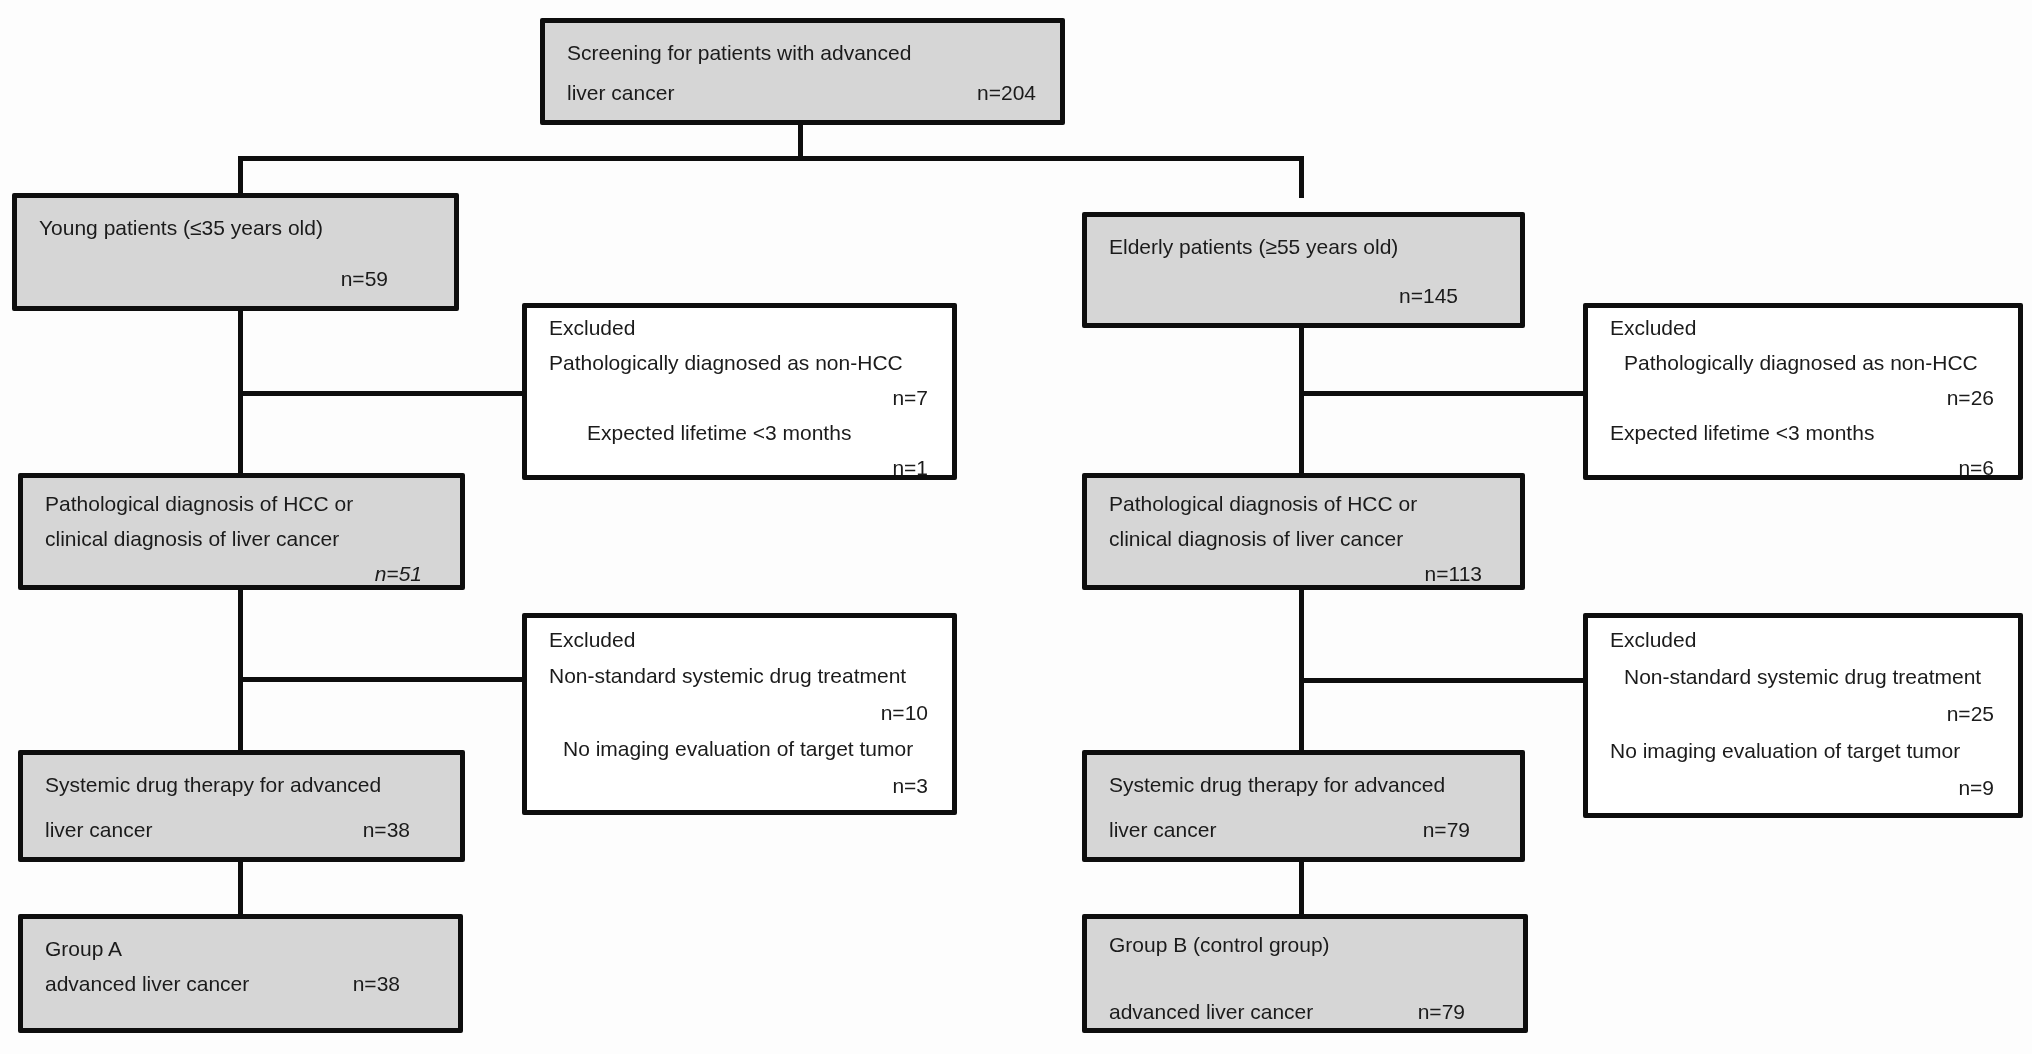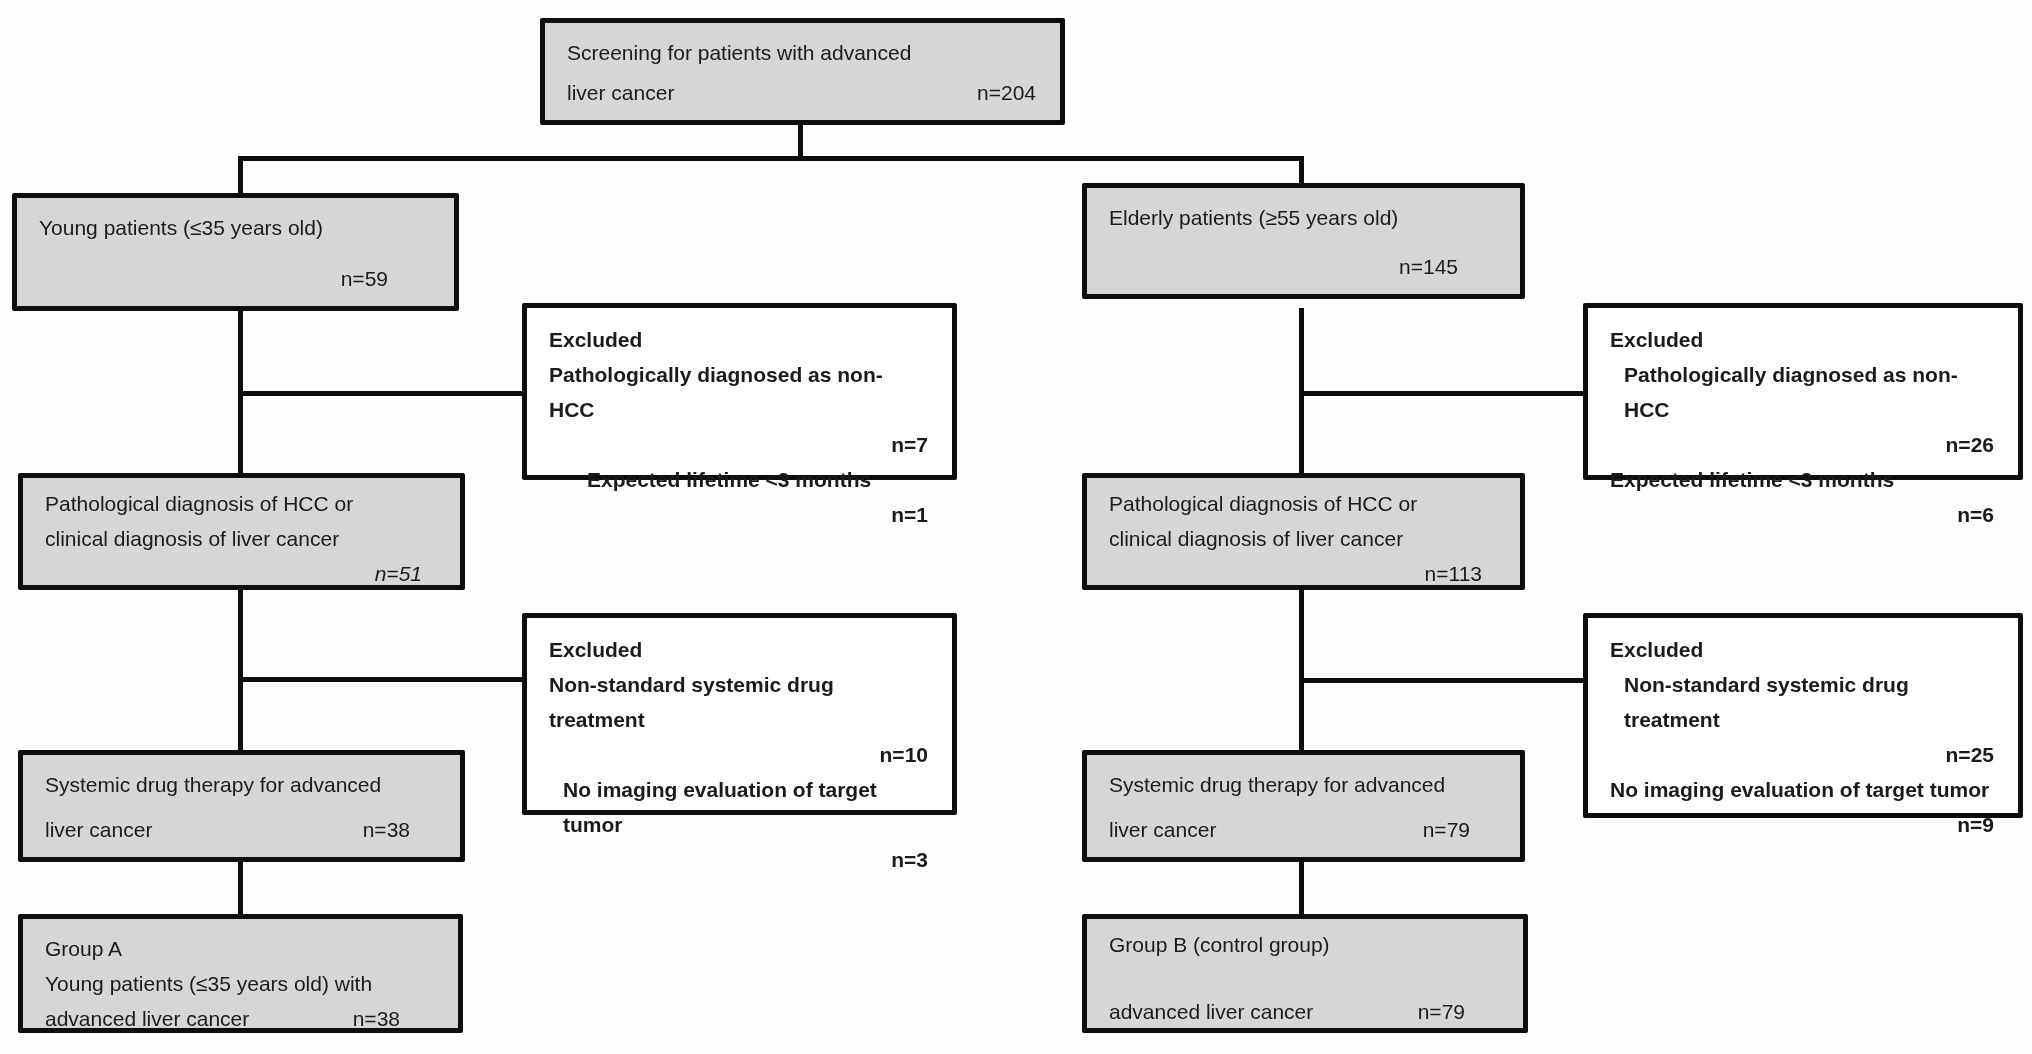--- a/index.html
+++ b/index.html
@@ -22,29 +22,29 @@
     display: flex;
     flex-direction: column;
     padding: 12px 24px 10px 22px;
   }
   .gray { background: #d6d6d6; }
   .white { background: #ffffff; }
   .row { display: flex; justify-content: space-between; align-items: center; }
   .n { white-space: nowrap; }
   .n-right { text-align: right; }
   .spacer { flex: 1; }
-  .excl { justify-content: space-evenly; padding-top: 14px; padding-bottom: 6px; font-weight: bold; }
+  .excl { justify-content: space-evenly; padding-top: 2px; padding-bottom: 6px; }
   .ind-1 { margin-left: 14px; }
   .ind-2 { margin-left: 38px; }
   .line { position: absolute; background: #0e0e0e; }
 
   
   #box-screening { left: 540px; top: 18px;  width: 525px; height: 107px; }
   #box-young     { left: 12px;  top: 193px; width: 447px; height: 118px; }
-  #box-elderly   { left: 1082px;top: 183px; width: 443px; height: 116px; }
+  #box-elderly   { left: 1082px;top: 212px; width: 443px; height: 116px; }
   #box-excl-y1   { left: 522px; top: 303px; width: 435px; height: 177px; }
   #box-excl-e1   { left: 1583px;top: 303px; width: 440px; height: 177px; }
   #box-diag-y    { left: 18px;  top: 473px; width: 447px; height: 117px; padding-top: 8px; }
   #box-diag-e    { left: 1082px;top: 473px; width: 443px; height: 117px; padding-top: 8px; }
   #box-excl-y2   { left: 522px; top: 613px; width: 435px; height: 202px; }
   #box-excl-e2   { left: 1583px;top: 613px; width: 440px; height: 205px; }
   #box-ther-y    { left: 18px;  top: 750px; width: 447px; height: 112px; }
   #box-ther-e    { left: 1082px;top: 750px; width: 443px; height: 112px; }
   #box-group-a   { left: 18px;  top: 914px; width: 445px; height: 119px; }
   #box-group-b   { left: 1082px;top: 914px; width: 446px; height: 119px; padding-top: 8px; gap: 32px; }
@@ -163,21 +163,20 @@
     <div>Systemic drug therapy for advanced</div>
     <div class="spacer"></div>
     <div class="row" style="padding-right:26px;">
       <span>liver cancer</span>
       <span class="n">n=79</span>
     </div>
   </div>
 
   <div class="box gray" id="box-group-a">
     <div>Group A</div>
-    <div>Young patients (≤35 years old) with</div>
     <div class="row" style="padding-right:34px;">
       <span>advanced liver cancer</span>
       <span class="n">n=38</span>
     </div>
   </div>
 
   <div class="box gray" id="box-group-b">
     <div>Group B (control group)</div>
     <div class="row" style="padding-right:34px;">
       <span>advanced liver cancer</span>

